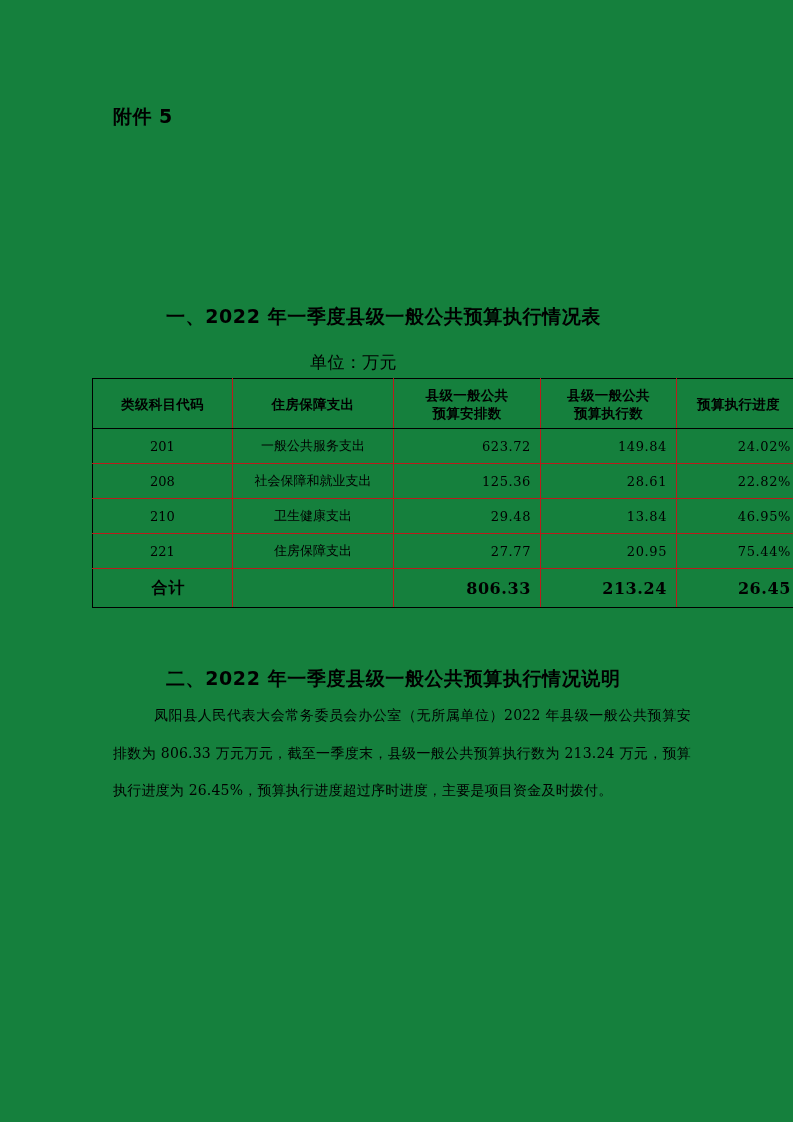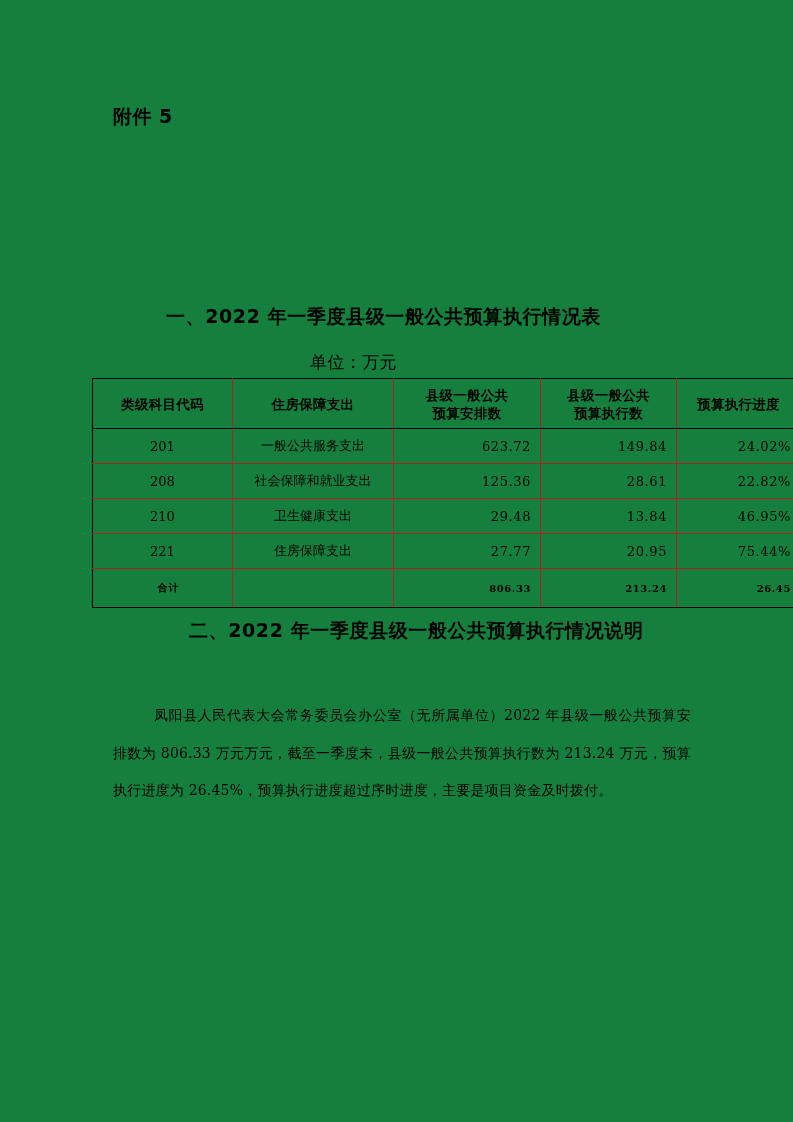--- a/index.html
+++ b/index.html
@@ -56,21 +56,21 @@
   
   .section-heading {
     position: absolute;
     font-size: 19px;
     font-weight: 700;
     letter-spacing: 0.6px;
     white-space: nowrap;
     font-family: "DejaVu Sans", "Liberation Sans", sans-serif;
   }
   #section-1-heading { left: 166px; top: 304px; }
-  #section-2-heading { left: 166px; top: 618px; margin-left: 23px; }
+  #section-2-heading { left: 166px; top: 666px; }
 
   
   .unit-label {
     position: absolute;
     left: 0px;
     top: 351px;
     width: 707px;
     text-align: center;
     font-size: 17px;
     letter-spacing: 0.4px;
@@ -109,21 +109,21 @@
   .budget-table tbody tr { height: 35px; }
   .budget-table tbody td:first-child { border-left: 1.6px solid #000000; }
   .budget-table tbody td:last-child  { border-right: 1.6px solid #000000; }
 
   .c-code   { text-align: center; }
   .c-name   { text-align: center; }
   .c-num    { text-align: right; padding-right: 13px; letter-spacing: 0.6px; }
 
   .total-row td {
     font-weight: 700;
-    font-size: 10px;
+    font-size: 16px;
     border-top: 1.6px solid #000000;
     border-bottom: 1.6px solid #000000;
     height: 38px;
     padding-left: 21px;
   }
   .total-row .c-code { text-align: center; letter-spacing: 1px; }
 
   
   .body-paragraph {
     position: absolute;

